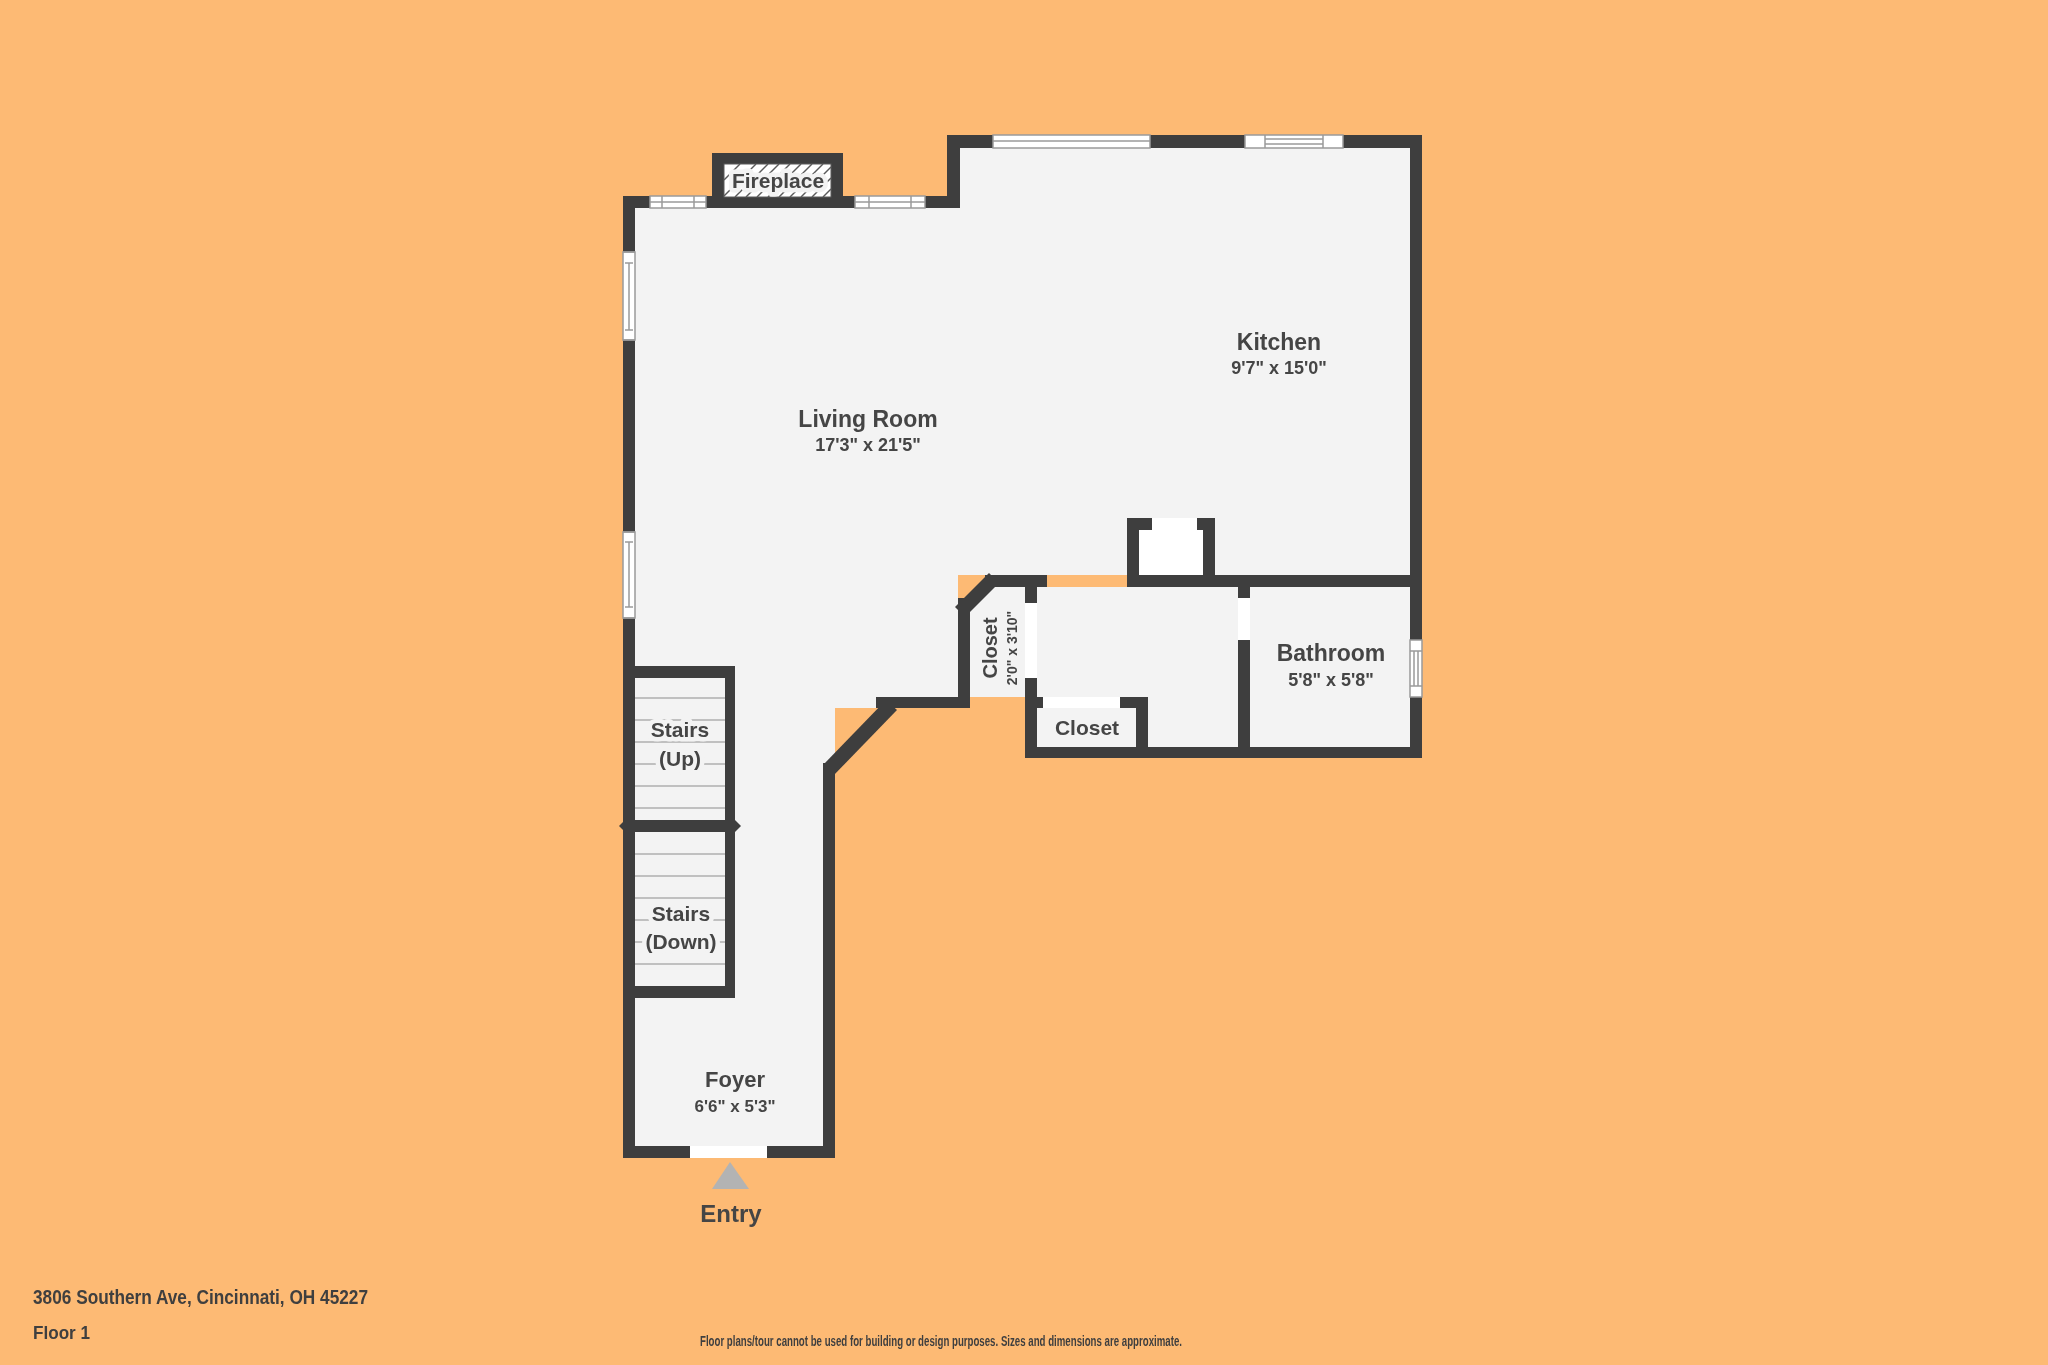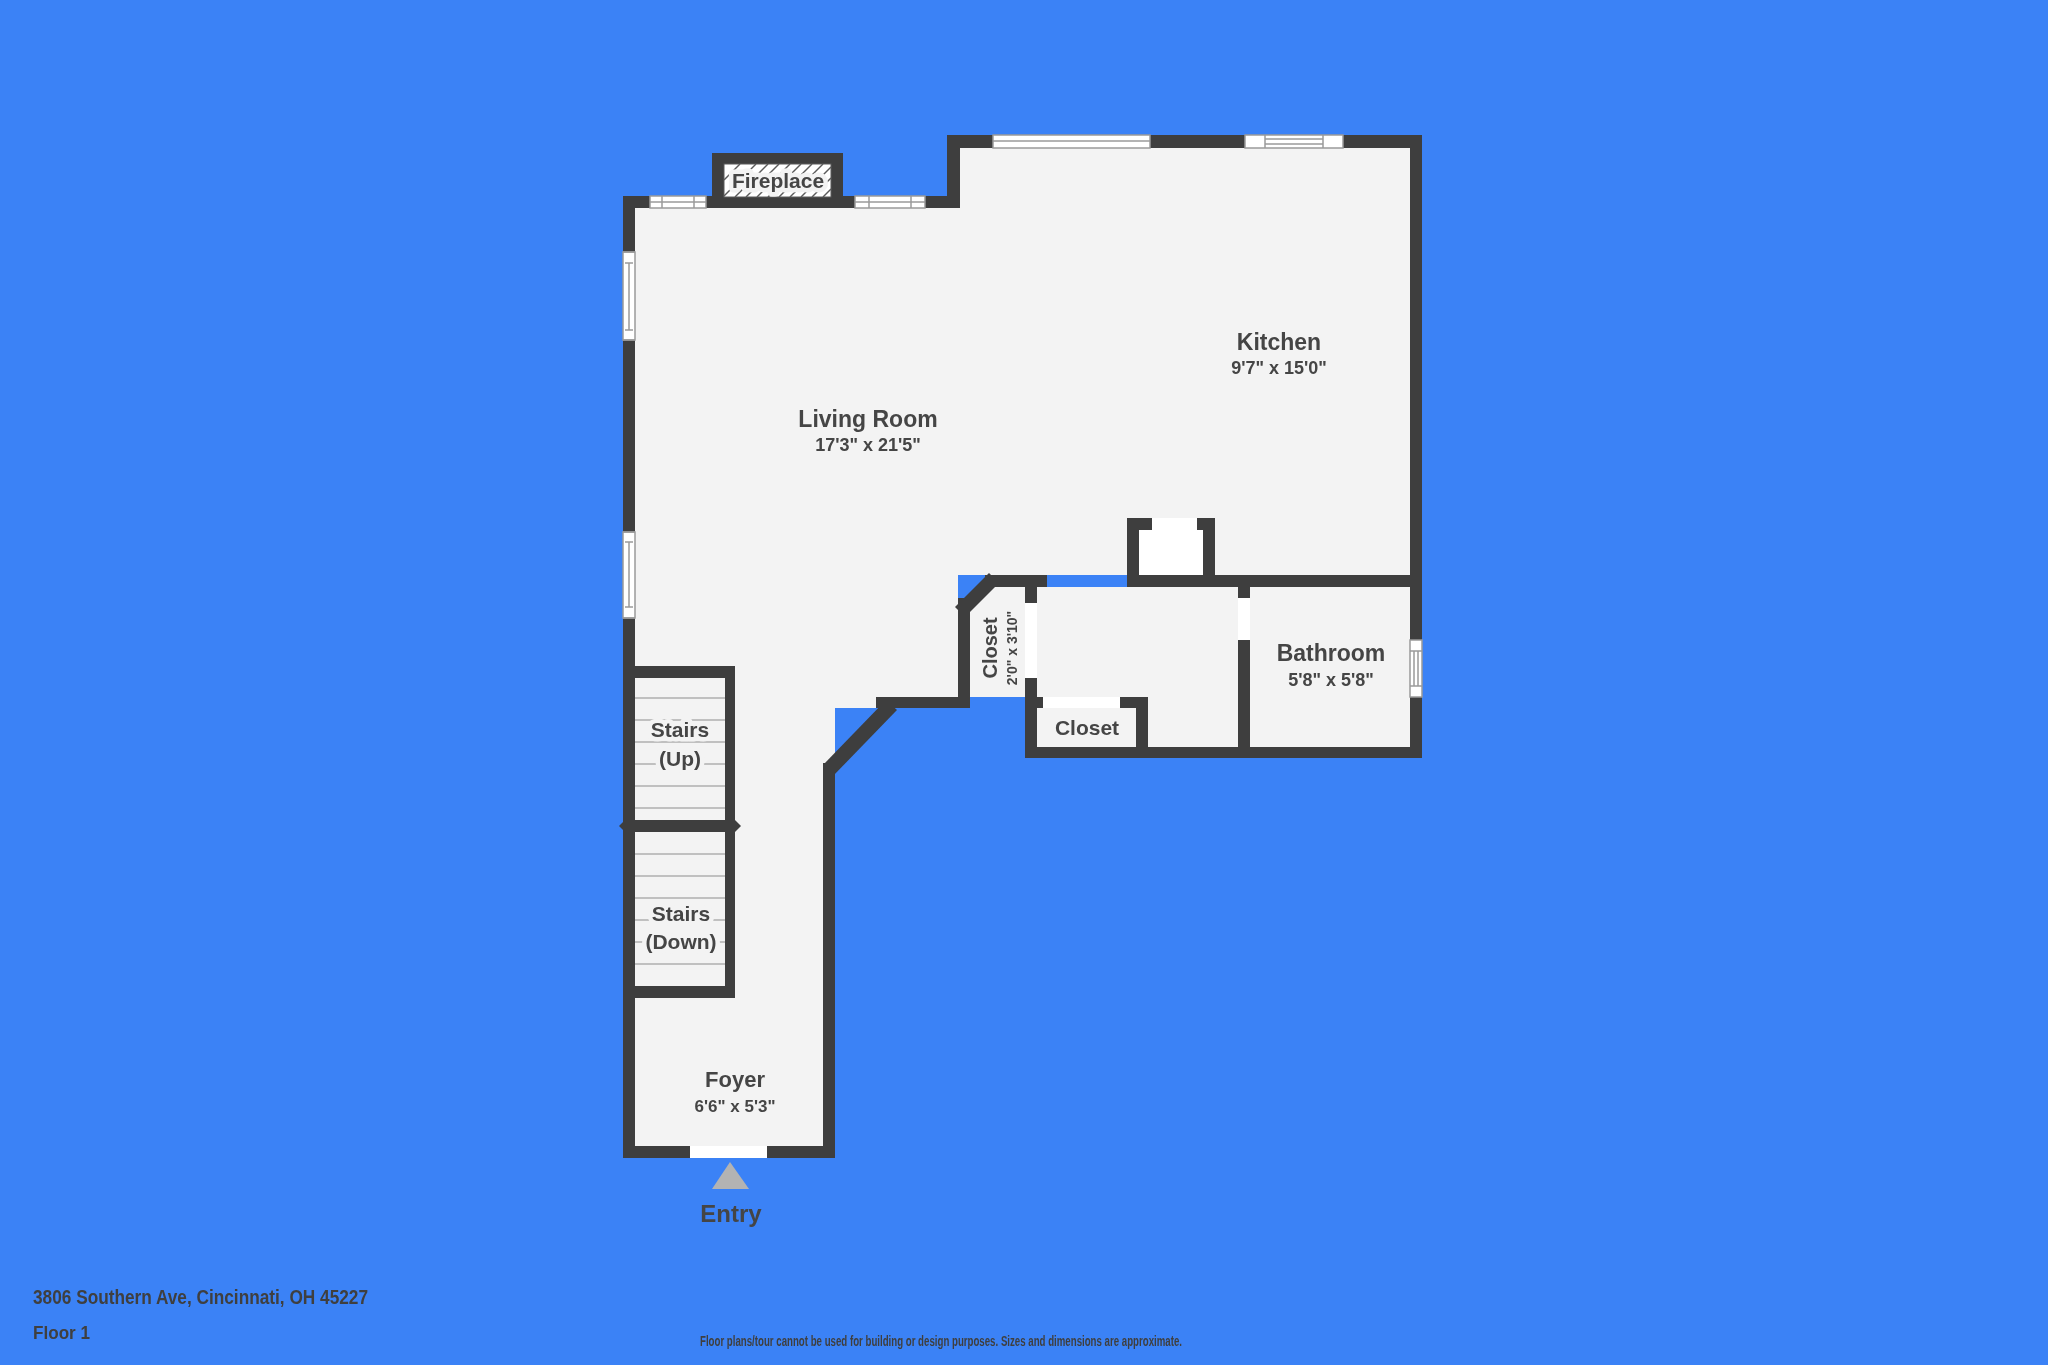--- a/index.html
+++ b/index.html
@@ -1,16 +1,16 @@
 <!DOCTYPE html>
 <html><head>
 <meta charset="utf-8">
 <style>
   html,body{margin:0;padding:0;background:#ffffff;}
-  .stage{position:relative;width:2048px;height:1365px;background:#3b82f6;overflow:hidden;}
+  .stage{position:relative;width:2048px;height:1365px;background:#fdba74;overflow:hidden;}
   svg{position:absolute;left:0;top:0;}
   text{font-family:"Liberation Sans","DejaVu Sans",sans-serif;fill:#454545;}
   .room-name{font-weight:700;}
   .room-dims{font-weight:700;}
   .halo{stroke:#f3f3f3;stroke-width:9px;paint-order:stroke;stroke-linejoin:round;}
   .footer{font-weight:700;fill:#3f3f3f;}
 </style>
 </head>
 <body>
 

